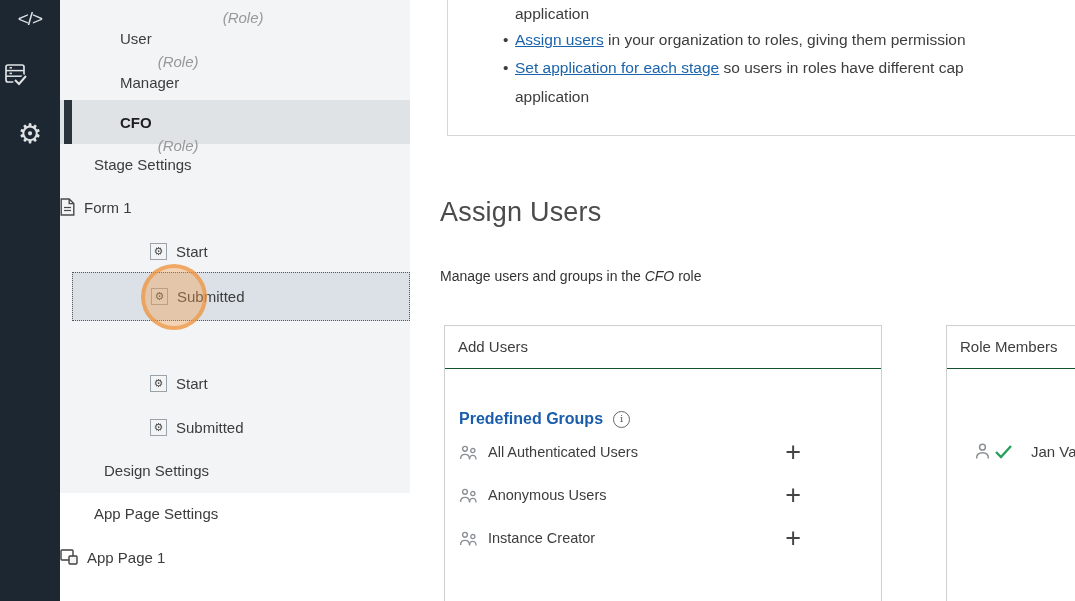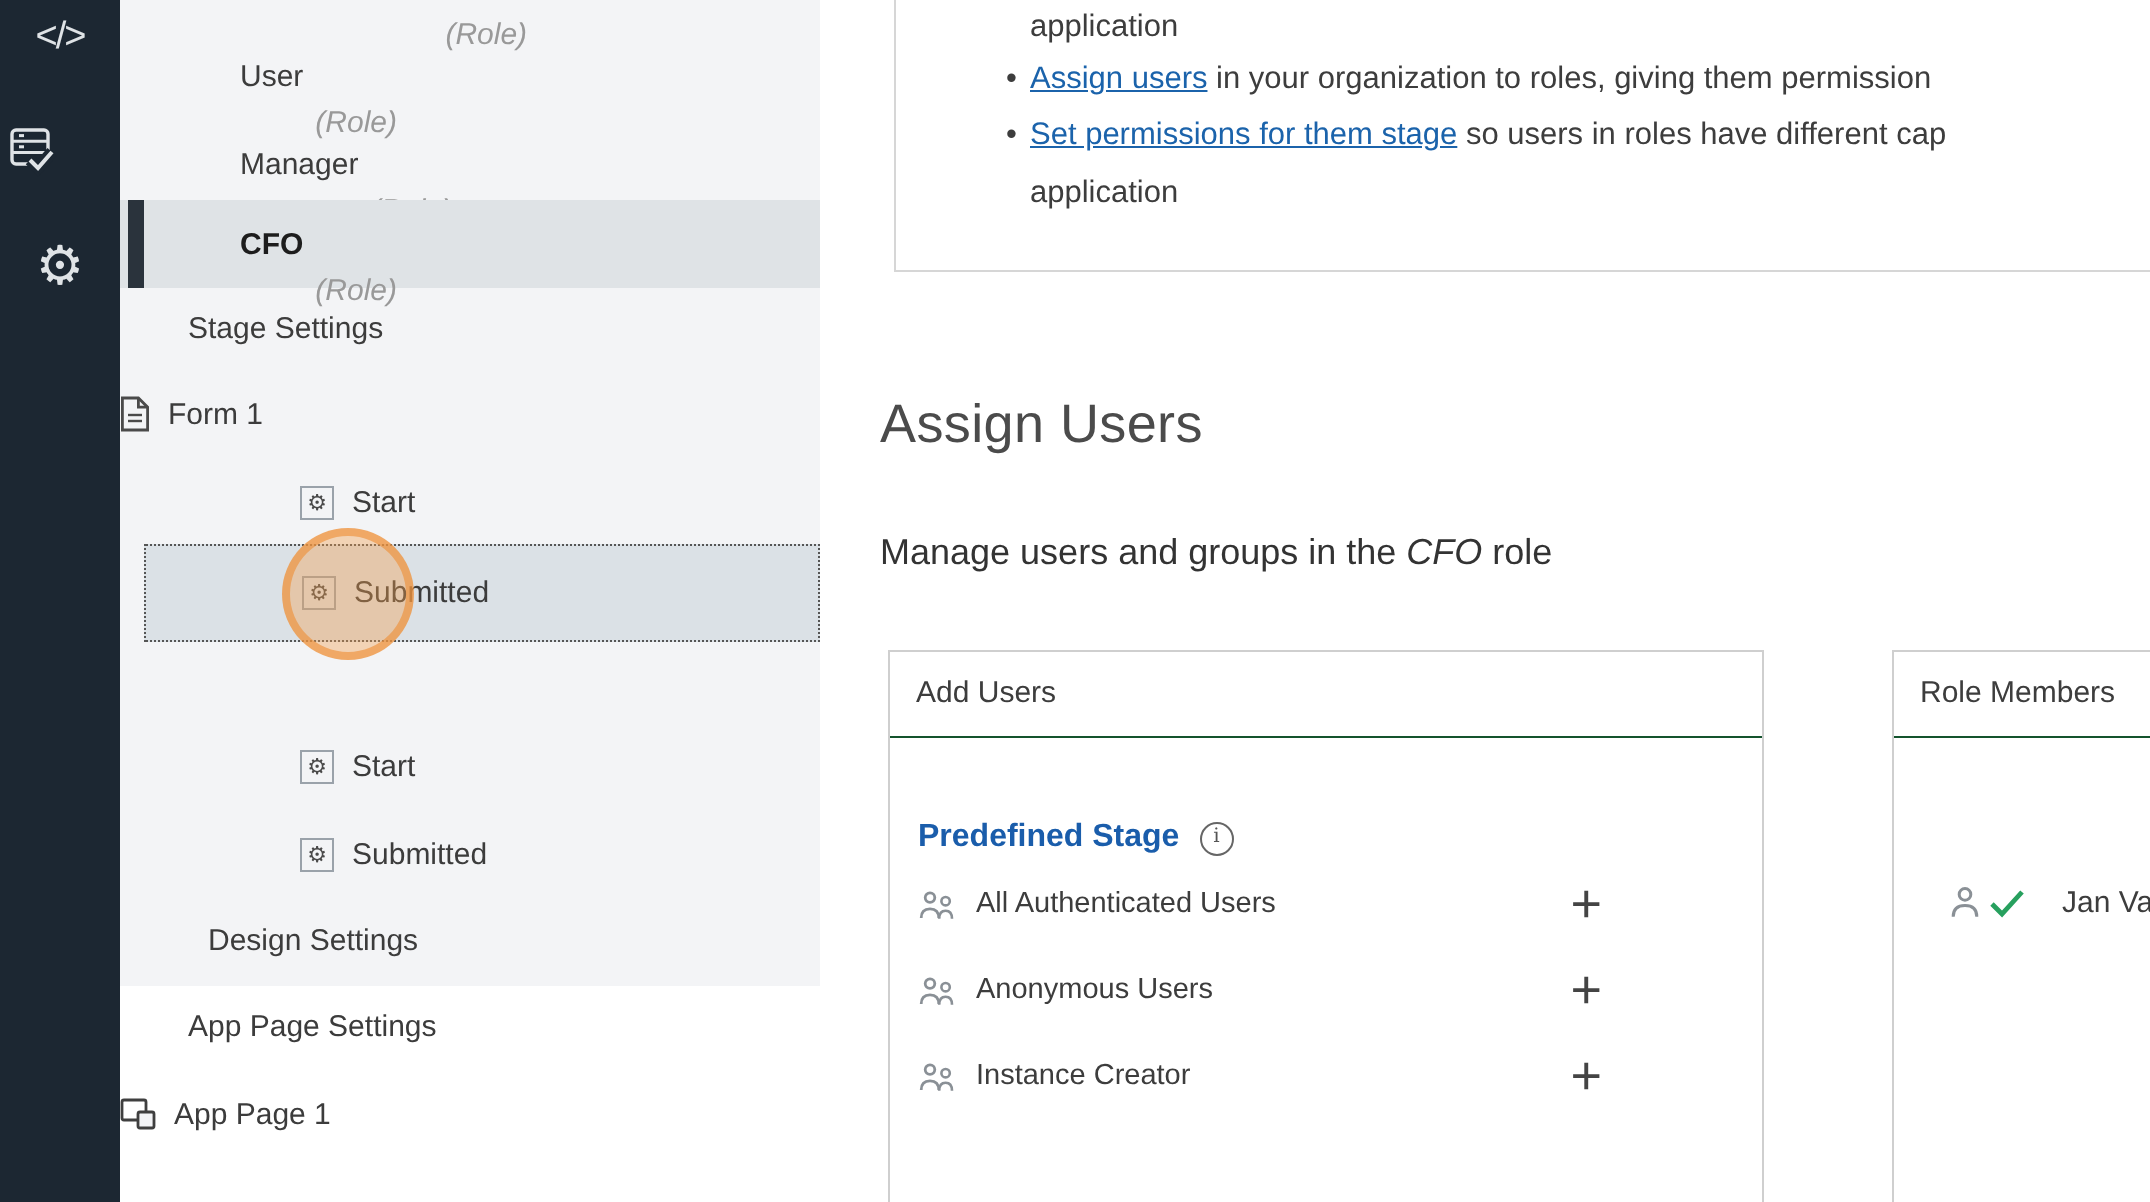--- a/index.html
+++ b/index.html
@@ -38,21 +38,21 @@
   
   .intro-box{position:absolute;left:447px;top:-20px;width:700px;height:156px;
     background:#fff;border:1px solid #d6d6d6;box-sizing:border-box;}
   .intro-line{position:absolute;left:67px;height:18px;line-height:18px;font-size:15.5px;
     color:#3d3d3d;white-space:nowrap;}
   .bullet-dot{position:absolute;left:-12px;top:0;color:#3d3d3d;}
   .intro-link{color:#1b63ab;text-decoration:underline;cursor:pointer;}
   
   .page-heading{position:absolute;left:440px;top:196px;font-size:27px;line-height:32px;
     color:#4b4b4b;font-weight:400;letter-spacing:0.2px;}
-  .page-subtitle{position:absolute;left:440px;top:267px;font-size:18px;line-height:18px;color:#333;}
+  .page-subtitle{position:absolute;left:440px;top:267px;font-size:14px;line-height:18px;color:#333;}
   .role-italic{font-style:italic;}
   
   .panel{position:absolute;top:325px;background:#fff;border:1px solid #cfcfcf;box-sizing:border-box;}
   .panel-add{left:444px;width:438px;height:280px;}
   .panel-role{left:946px;width:200px;height:280px;}
   .panel-header{height:42px;line-height:42px;padding-left:13px;border-bottom:1px solid #14532d;
     font-size:15px;color:#3d3d3d;}
   .section-title{position:absolute;left:14px;top:84px;font-size:16px;line-height:18px;
     font-weight:700;color:#1a5dab;display:flex;align-items:center;}
   .info-circ{width:15px;height:15px;border:1px solid #666;border-radius:50%;margin-left:10px;
@@ -188,37 +188,37 @@
 <div class="intro-box">
   <div class="intro-line" style="top:24px;">
     <span>application</span>
   </div>
   <div class="intro-line" style="top:50px;">
     <span class="bullet-dot">•</span>
     <span class="intro-link">Assign users</span><span> in your organization to roles, giving them permission</span>
   </div>
   <div class="intro-line" style="top:78px;">
     <span class="bullet-dot">•</span>
-    <span class="intro-link">Set permissions for them stage</span><span> so users in roles have different cap</span>
+    <span class="intro-link">Set application for each stage</span><span> so users in roles have different cap</span>
   </div>
   <div class="intro-line" style="top:107px;">
     <span>application</span>
   </div>
 </div>
 
 <div class="page-heading">Assign Users</div>
 <div class="page-subtitle">
   <span>Manage users and groups in the </span><span class="role-italic">CFO</span><span> role</span>
 </div>
 
 <div class="panel panel-add">
   <div class="panel-header">Add Users</div>
 
   <div class="section-title">
-    <span>Predefined Stage</span>
+    <span>Predefined Groups</span>
     <span class="info-circ">i</span>
   </div>
 
   <div class="group-row" style="top:111px;">
     <span class="sb-icon">
       <svg width="20" height="15" viewBox="0 0 20 15">
         <circle cx="6" cy="3.8" r="2.4" fill="none" stroke="#8a9096" stroke-width="1.4"></circle>
         <path d="M1.6 14 q0 -4.6 4.4 -4.6 q4.4 0 4.4 4.6" fill="none" stroke="#8a9096" stroke-width="1.4"></path>
         <circle cx="13.8" cy="5.6" r="2.1" fill="none" stroke="#8a9096" stroke-width="1.3"></circle>
         <path d="M10.6 14.4 q0 -4 3.2 -4 q3.2 0 3.2 4" fill="none" stroke="#8a9096" stroke-width="1.3"></path>

